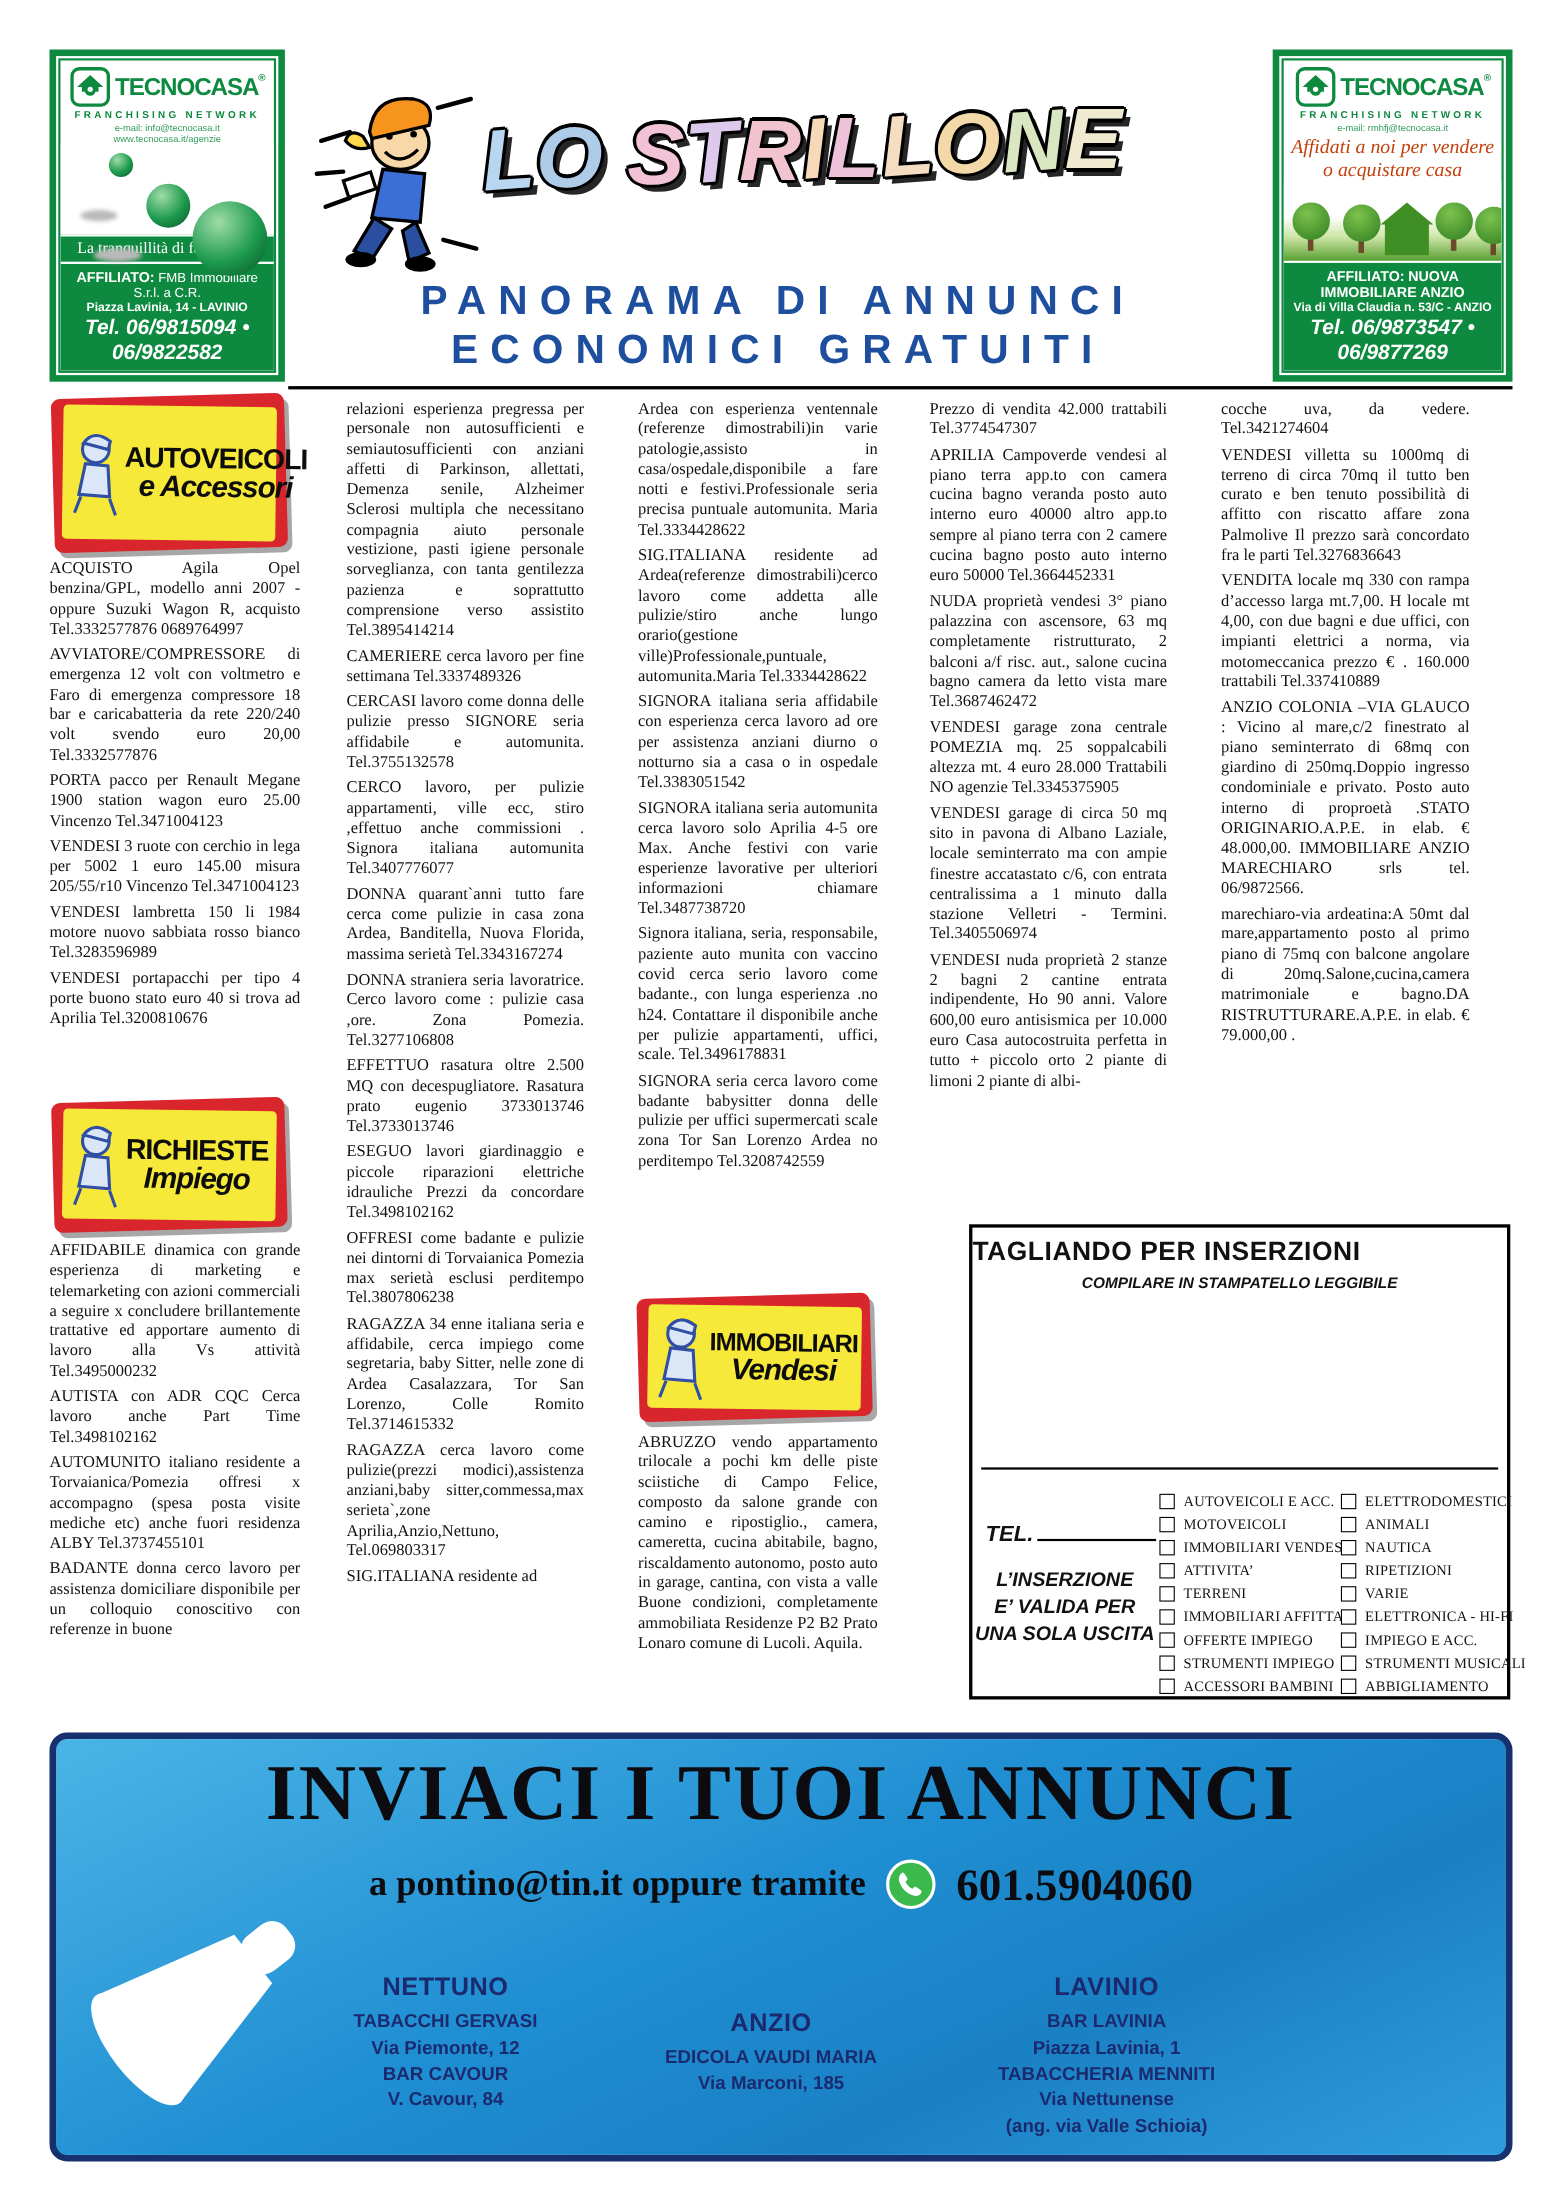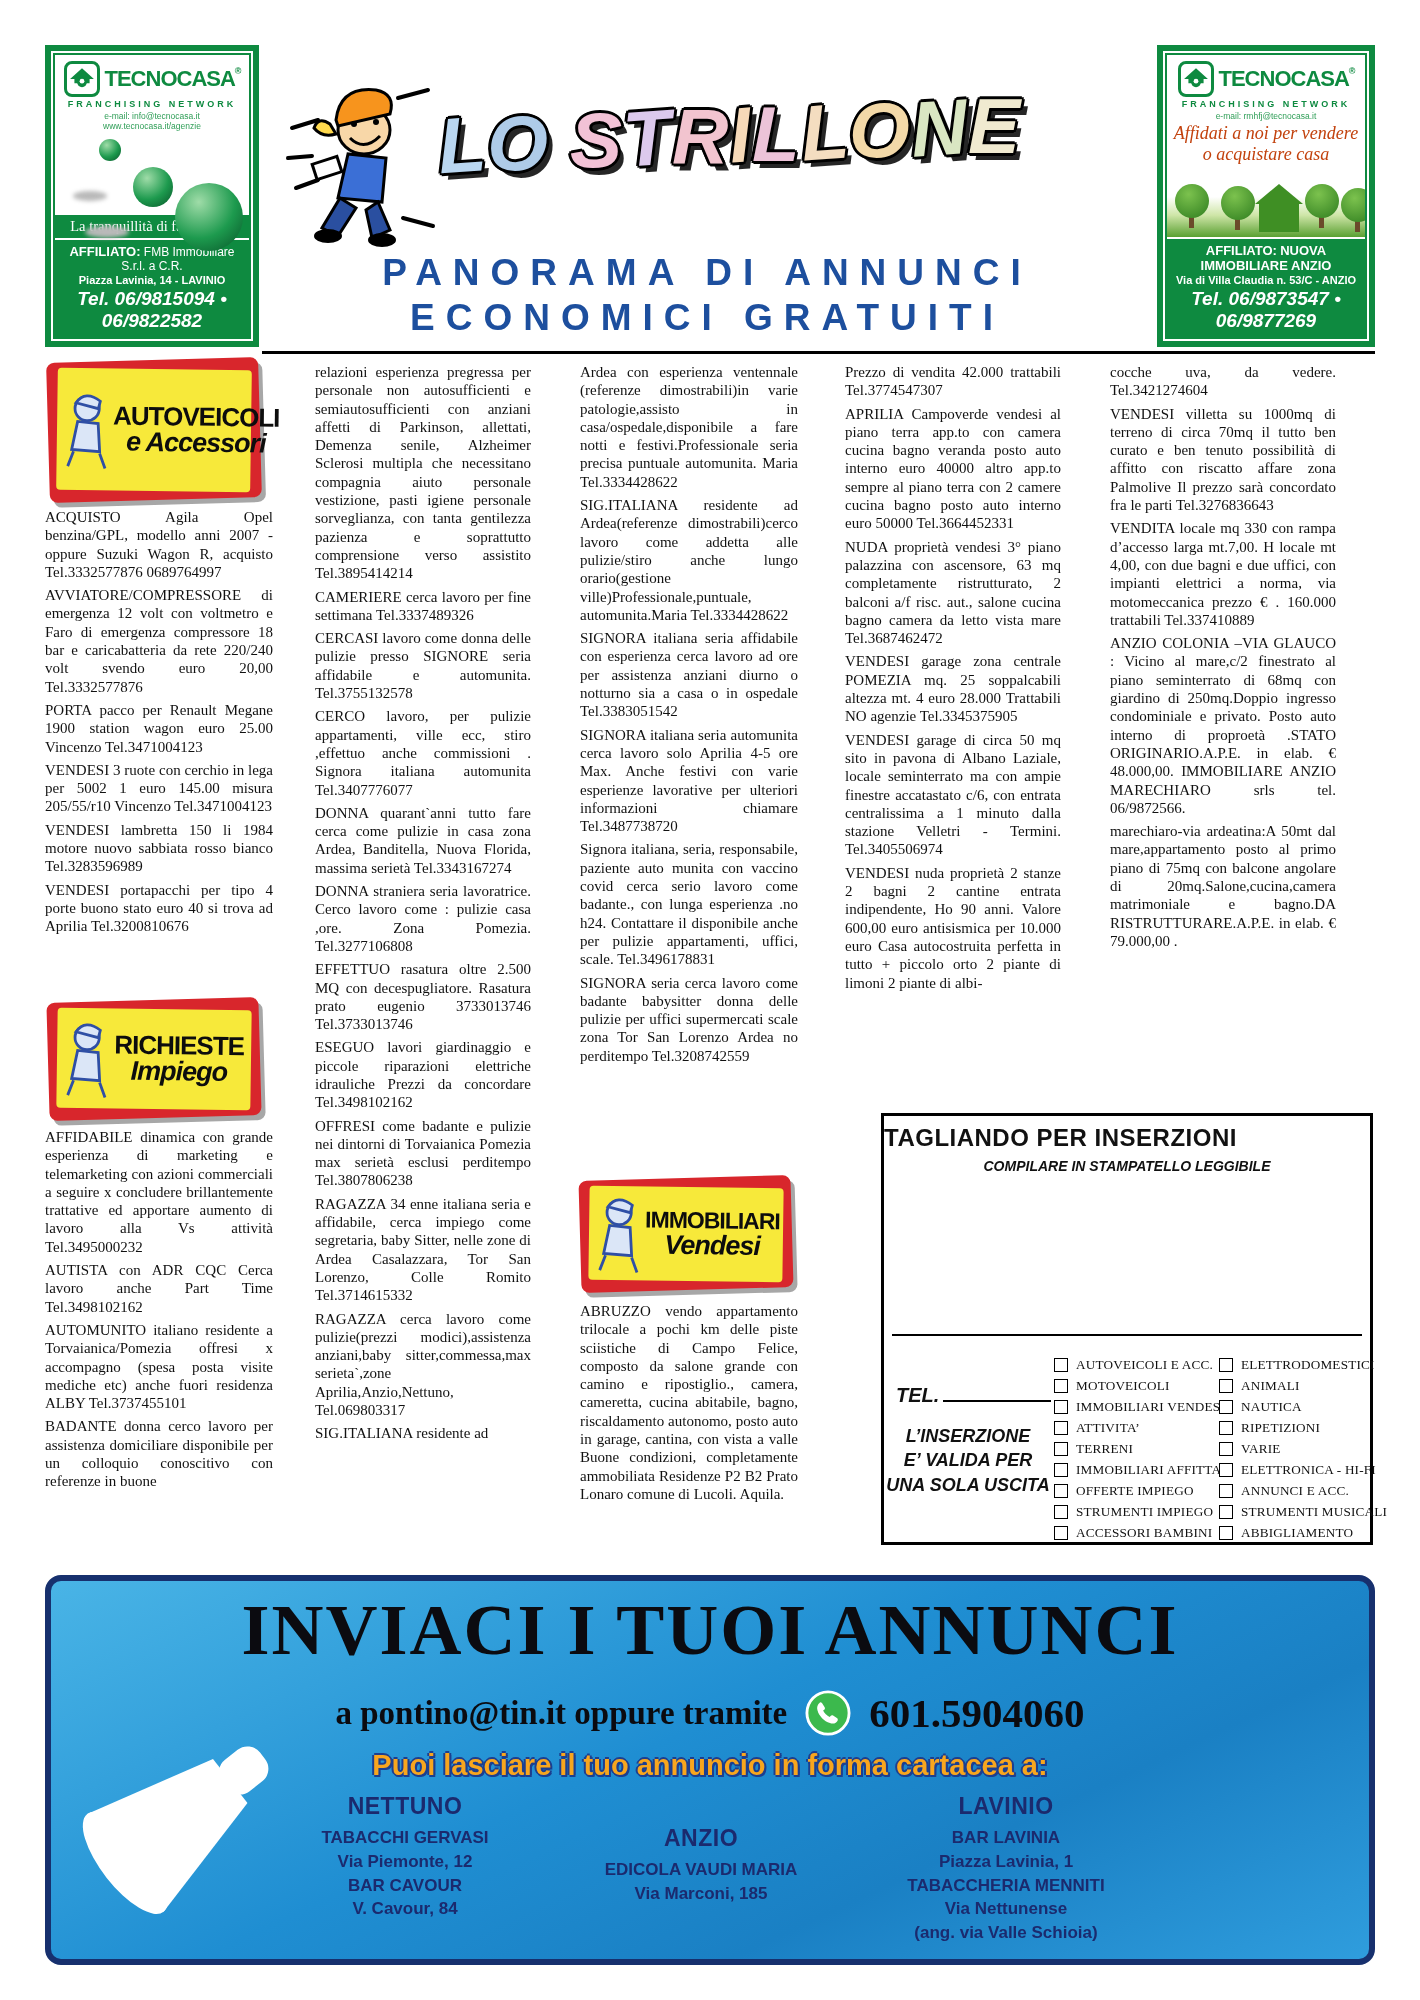--- a/index.html
+++ b/index.html
@@ -375,21 +375,21 @@
         <div class="cat-row">
           <span class="cb"></span>
           <span class="cat-lbl">VARIE</span>
         </div>
         <div class="cat-row">
           <span class="cb"></span>
           <span class="cat-lbl">ELETTRONICA -  HI-FI</span>
         </div>
         <div class="cat-row">
           <span class="cb"></span>
-          <span class="cat-lbl">ANNUNCI E ACC.</span>
+          <span class="cat-lbl">IMPIEGO E ACC.</span>
         </div>
         <div class="cat-row">
           <span class="cb"></span>
           <span class="cat-lbl">STRUMENTI MUSICALI</span>
         </div>
         <div class="cat-row">
           <span class="cb"></span>
           <span class="cat-lbl">ABBIGLIAMENTO</span>
         </div>
       </div>
@@ -405,21 +405,20 @@
     </svg>
     <div class="fb-headline">INVIACI I TUOI ANNUNCI</div>
     <div class="fb-contact">
       <span class="fb-prefix">a pontino@tin.it oppure tramite</span>
       <svg class="wa" viewBox="0 0 48 48">
         <circle cx="24" cy="24" r="22" fill="#3cb94d" stroke="#fff" stroke-width="3"></circle>
         <path d="M16 13c-2 1-4 4-3 8 1.5 6 7 11.5 13 13.5 4 1.5 7-.5 8-2.5.5-1 .3-2-.7-2.7l-4-2.6c-.9-.6-1.9-.4-2.6.4l-1 1.2c-2.8-1.3-5.5-4-6.8-6.8l1.2-1c.8-.7 1-1.7.4-2.6l-2.6-4c-.7-1-1.7-1.2-2.9-.9z" fill="#fff"></path>
       </svg>
       <span class="fb-phone">601.5904060</span>
     </div>
-    <div class="fb-dropoff">Puoi lasciare il tuo annuncio in forma cartacea a:</div>
     <div class="loc" style="left:204px;top:212px;width:300px;">
         <div class="loc-city">NETTUNO</div>
         <p>TABACCHI GERVASI</p>
         <p>Via Piemonte, 12</p>
         <p>BAR CAVOUR</p>
         <p>V. Cavour, 84</p>
       </div>
     <div class="loc" style="left:520px;top:244px;width:260px;">
         <div class="loc-city">ANZIO</div>
         <p>EDICOLA VAUDI MARIA</p>

